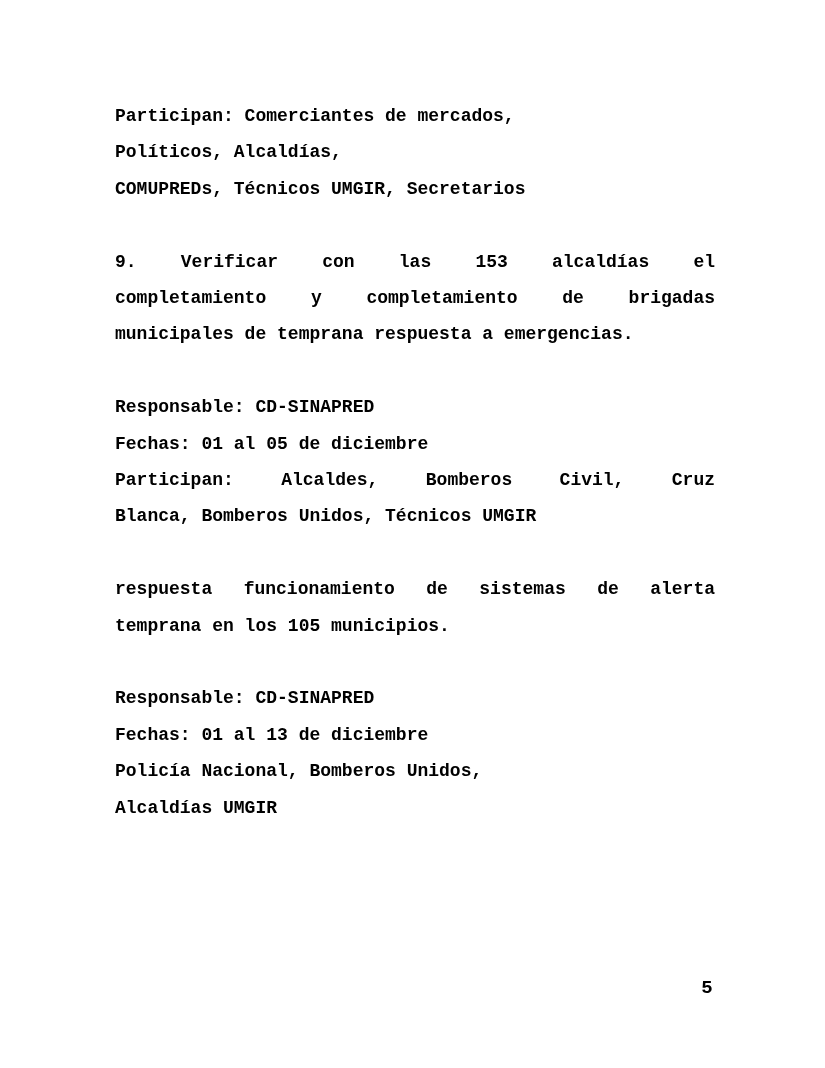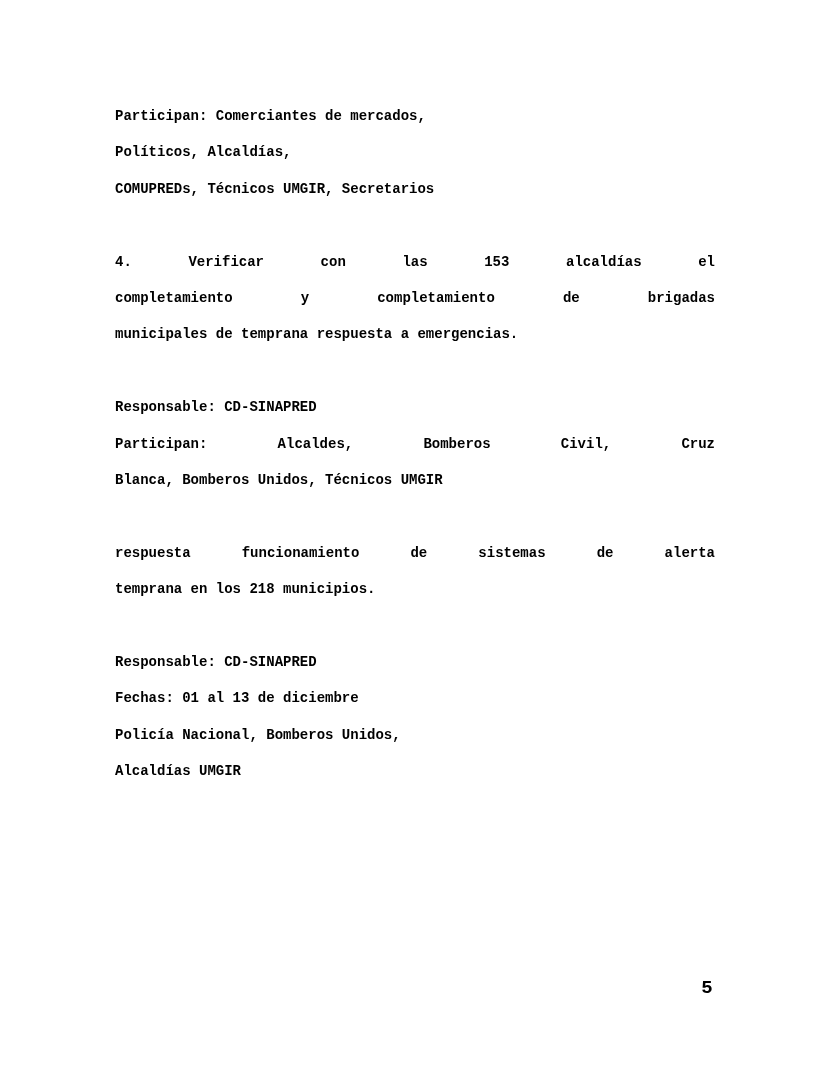--- a/index.html
+++ b/index.html
@@ -18,21 +18,21 @@
   .page {
     position: absolute;
     inset: 0;
     background: #ffffff;
   }
   .text-column {
     position: absolute;
     left: 115px;
     top: 98px;
     width: 600px;
-    font-size: 14px;
+    font-size: 18px;
     font-weight: 700;
     line-height: 36.4px;
     letter-spacing: 0;
   }
   .para {
     margin: 0 0 36.4px 0;
   }
   .para:last-child {
     margin-bottom: 0;
   }
@@ -63,34 +63,35 @@
 
   <div class="text-column">
 
     <div class="para">
       <div class="line">Participan: Comerciantes de mercados,</div>
       <div class="line">Políticos, Alcaldías,</div>
       <div class="line">COMUPREDs, Técnicos UMGIR, Secretarios</div>
     </div>
 
     <div class="para">
-      <div class="line stretch">4. Verificar con las 153 alcaldías el</div>
+      <div class="line stretch">9. Verificar con las 153 alcaldías el</div>
       <div class="line stretch">completamiento y completamiento de brigadas</div>
       <div class="line">municipales de temprana respuesta a emergencias.</div>
     </div>
 
     <div class="para">
       <div class="line">Responsable: CD-SINAPRED</div>
+      <div class="line">Fechas: 01 al 05 de diciembre</div>
       <div class="line stretch">Participan: Alcaldes, Bomberos Civil, Cruz</div>
       <div class="line">Blanca, Bomberos Unidos, Técnicos UMGIR</div>
     </div>
 
     <div class="para">
       <div class="line stretch">respuesta funcionamiento de sistemas de alerta</div>
-      <div class="line">temprana en los 218 municipios.</div>
+      <div class="line">temprana en los 105 municipios.</div>
     </div>
 
     <div class="para">
       <div class="line">Responsable: CD-SINAPRED</div>
       <div class="line">Fechas: 01 al 13 de diciembre</div>
       <div class="line">Policía Nacional, Bomberos Unidos,</div>
       <div class="line">Alcaldías UMGIR</div>
     </div>
 
   </div>

